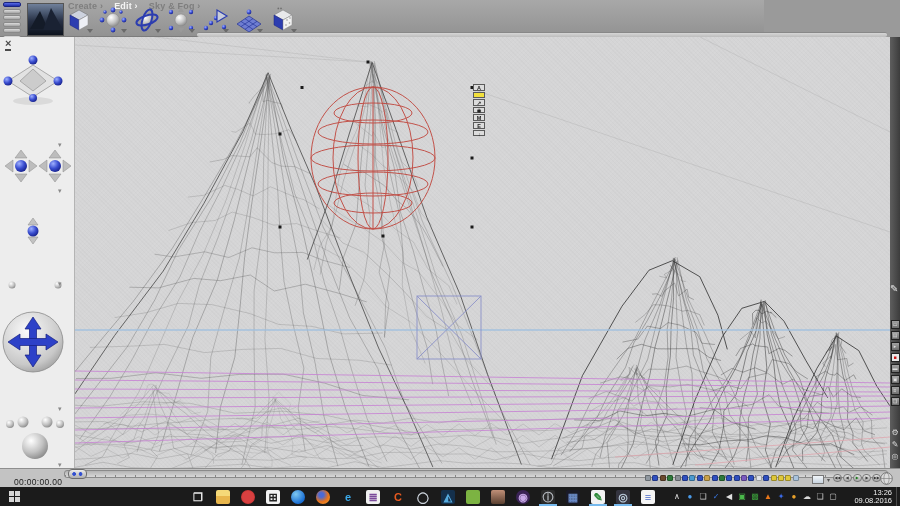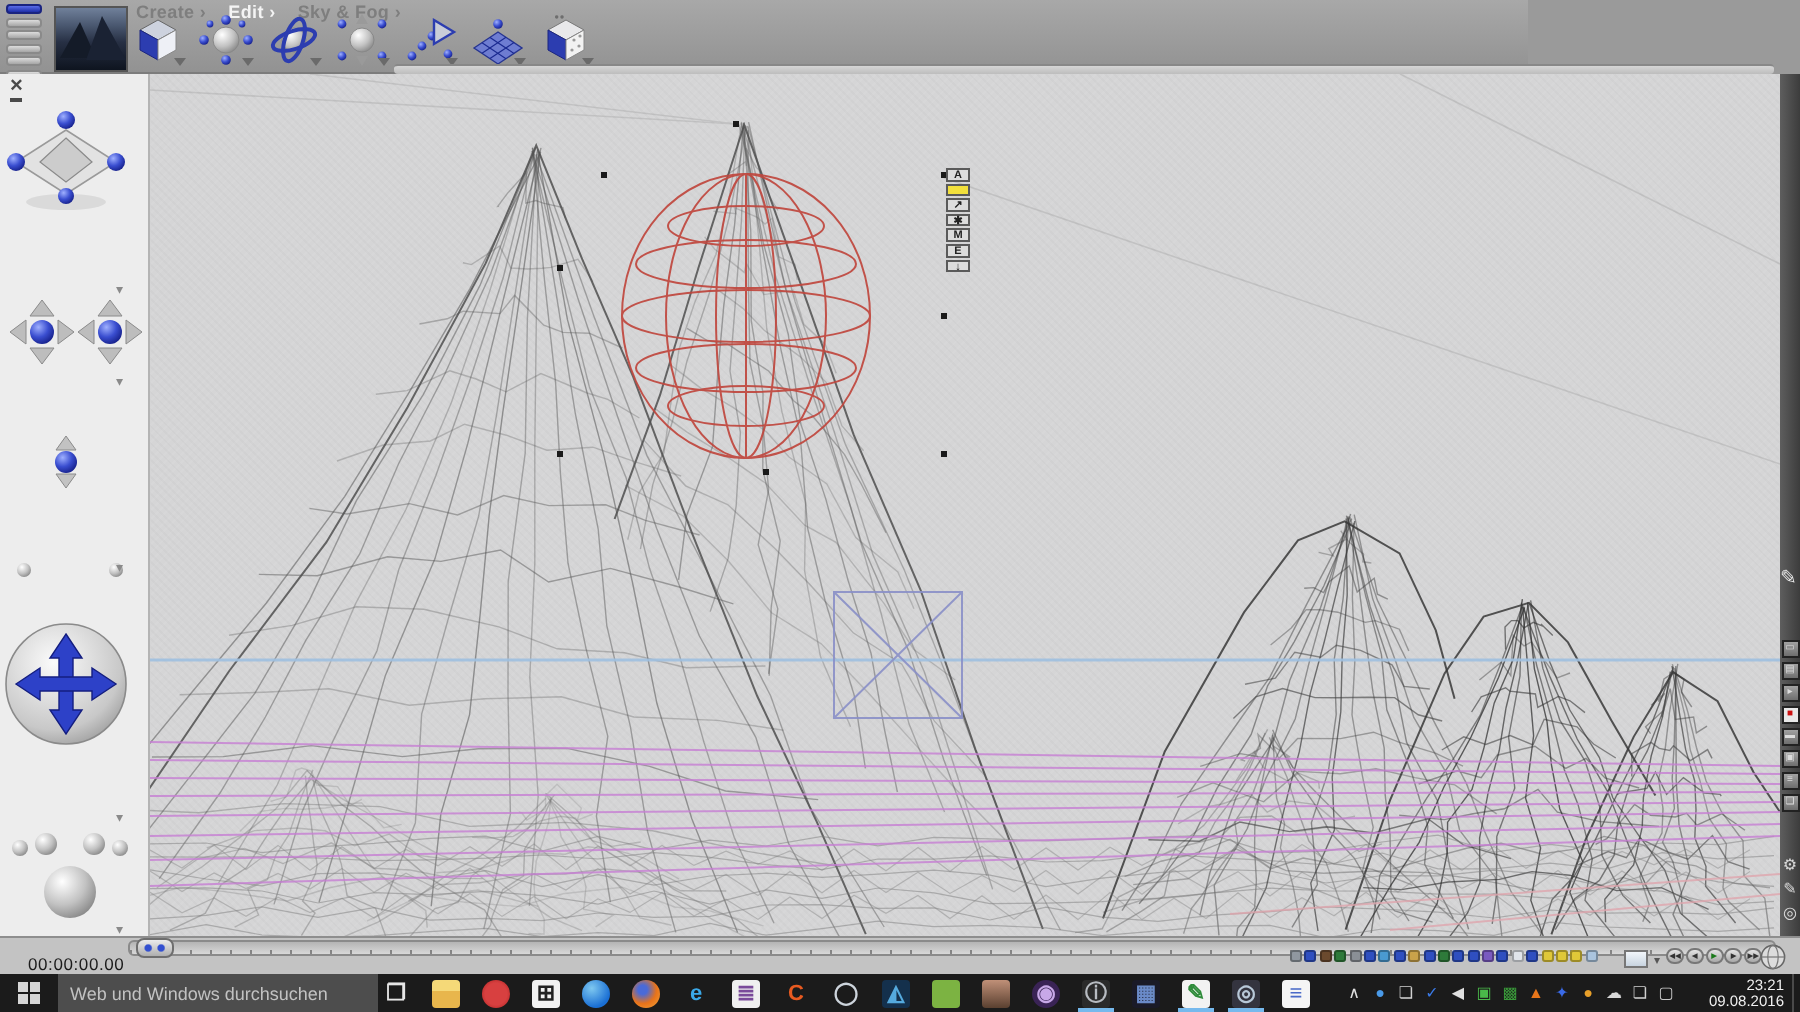--- a/index.html
+++ b/index.html
@@ -551,21 +551,20 @@
 
   <div id="taskbar">
     <div id="start-button">
       <span class="winlogo">
           <span></span>
           <span></span>
           <span></span>
           <span></span>
         </span>
     </div>
-    <input id="search-box" placeholder="Web und Windows durchsuchen" style="">
     <div id="tb-apps">
 
     <span class="app-ico" style="color: rgb(230, 230, 230);">❐</span>
         <span class="app-ico" style="background: linear-gradient(rgb(245, 217, 120) 40%, rgb(232, 182, 76) 40%);"></span>
         <span class="app-ico round" style="background: radial-gradient(circle, rgb(216, 64, 64) 55%, rgb(168, 28, 28));"></span>
         <span class="app-ico" style="background: rgb(242, 242, 242); color: rgb(34, 34, 34);">⊞</span>
         <span class="app-ico round" style="background: radial-gradient(circle at 35% 30%, rgb(126, 200, 240), rgb(26, 111, 212) 70%);"></span>
         <span class="app-ico round" style="background: radial-gradient(circle at 38% 35%, rgb(74, 106, 216) 18%, rgb(232, 115, 26) 55%, rgb(240, 162, 58));"></span>
         <span class="app-ico" style="color: rgb(59, 169, 232);">e</span>
         <span class="app-ico" style="background: rgb(240, 240, 240); color: rgb(122, 74, 154);">≣</span>
@@ -591,18 +590,18 @@
         <span class="tray-ico" style="color: rgb(74, 184, 74);">▣</span>
         <span class="tray-ico" style="color: rgb(58, 154, 58);">▩</span>
         <span class="tray-ico" style="color: rgb(232, 118, 26);">▲</span>
         <span class="tray-ico" style="color: rgb(58, 106, 232);">✦</span>
         <span class="tray-ico" style="color: rgb(232, 160, 42);">●</span>
         <span class="tray-ico" style="color: rgb(216, 216, 216);">☁</span>
         <span class="tray-ico" style="color: rgb(208, 208, 208);">❏</span>
         <span class="tray-ico" style="color: rgb(200, 200, 200);">▢</span>
       </div>
     <div id="tb-clock">
-      <div>23:21</div>
+      <div>13:26</div>
       <div>09.08.2016</div>
     </div>
     <div id="show-desktop"></div>
   </div>
 </div>
 
 </body></html>

